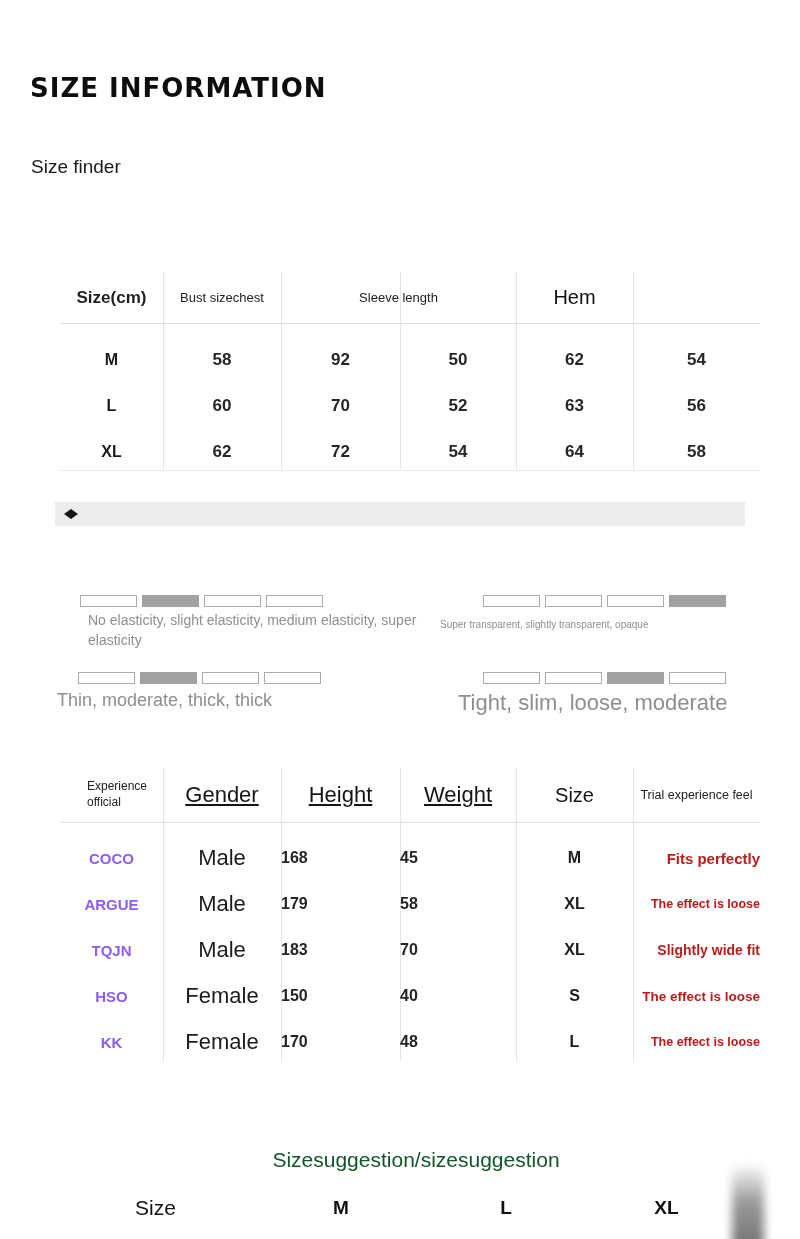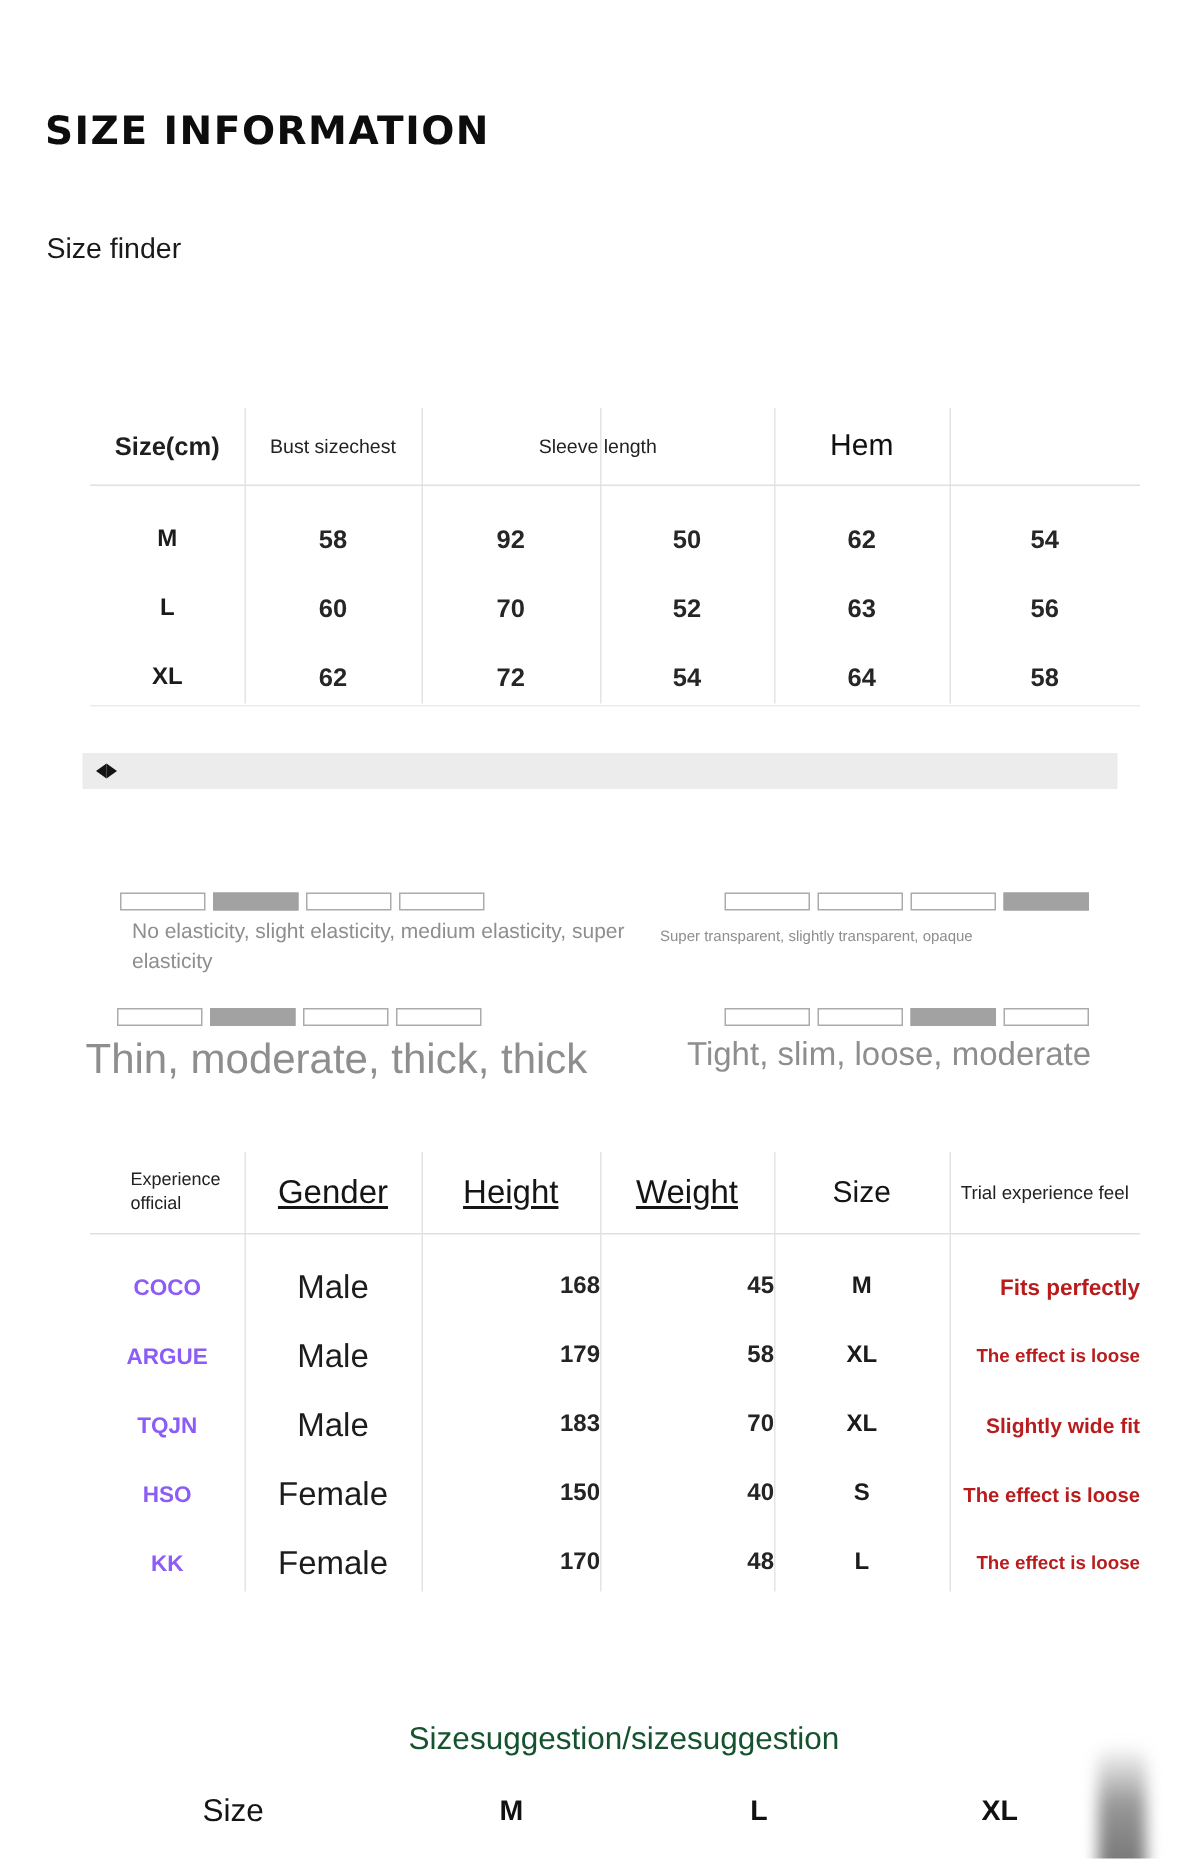--- a/index.html
+++ b/index.html
@@ -47,37 +47,37 @@
   .bars{position:absolute;display:flex;gap:5px;}
   .bar{width:57px;height:12px;background:#fff;border:1px solid #ababab;box-sizing:border-box;}
   .bar.filled{background:#a2a2a2;border-color:#a2a2a2;}
   .g1{left:80px;top:595px;}
   .g2{left:483px;top:595px;}
   .g3{left:78px;top:672px;}
   .g4{left:483px;top:672px;}
   .ind-label{position:absolute;color:#8e8e8e;}
   .l1{left:88px;top:611px;width:345px;font-size:14px;line-height:1.42;}
   .l2{left:440px;top:619px;width:320px;font-size:10px;}
-  .l3{left:57px;top:690px;font-size:28px;}
+  .l3{left:57px;top:690px;font-size:18px;}
   .l4{left:458px;top:690px;font-size:22px;}
 
   
   #exp-table{top:768px;height:298px;}
   #exp-table .vline{height:293px;}
   #exp-table .thead{position:absolute;left:0;top:0;width:700px;height:54px;display:grid;
       grid-template-columns:103px 118px 119px 116px 117px 127px;align-items:center;}
   #exp-table .hline{top:54px;}
   .c-exp{font-size:12px;text-align:left;padding-left:27px;line-height:1.3;color:#222;}
   .c-big{font-size:22px;color:#151515;text-decoration:underline;}
   .c-sz{font-size:20px;color:#151515;}
   .c-feel{font-size:12.5px;color:#222;}
   #exp-table .tbody{position:absolute;left:0;top:67px;width:700px;}
   .nm{font-size:15px;font-weight:700;text-align:center;color:#8b5cf6;}
   .gd{font-size:22px;text-align:center;color:#1c1c1c;}
-  .hw{font-size:16px;font-weight:600;text-align:right;color:#242424;}
+  .hw{font-size:16px;font-weight:600;text-align:left;color:#242424;}
   .szv{font-size:16px;font-weight:700;text-align:center;color:#1b1b1b;}
   .feel{text-align:right;color:#b91c1c;font-weight:bold;}
   .f0{font-size:15px;}
   .f1{font-size:12.5px;}
   .f2{font-size:14px;}
   .f3{font-size:13.5px;}
   .f4{font-size:12.5px;}
 
   
   .sugg-title{position:absolute;left:36px;top:1148px;width:760px;text-align:center;

